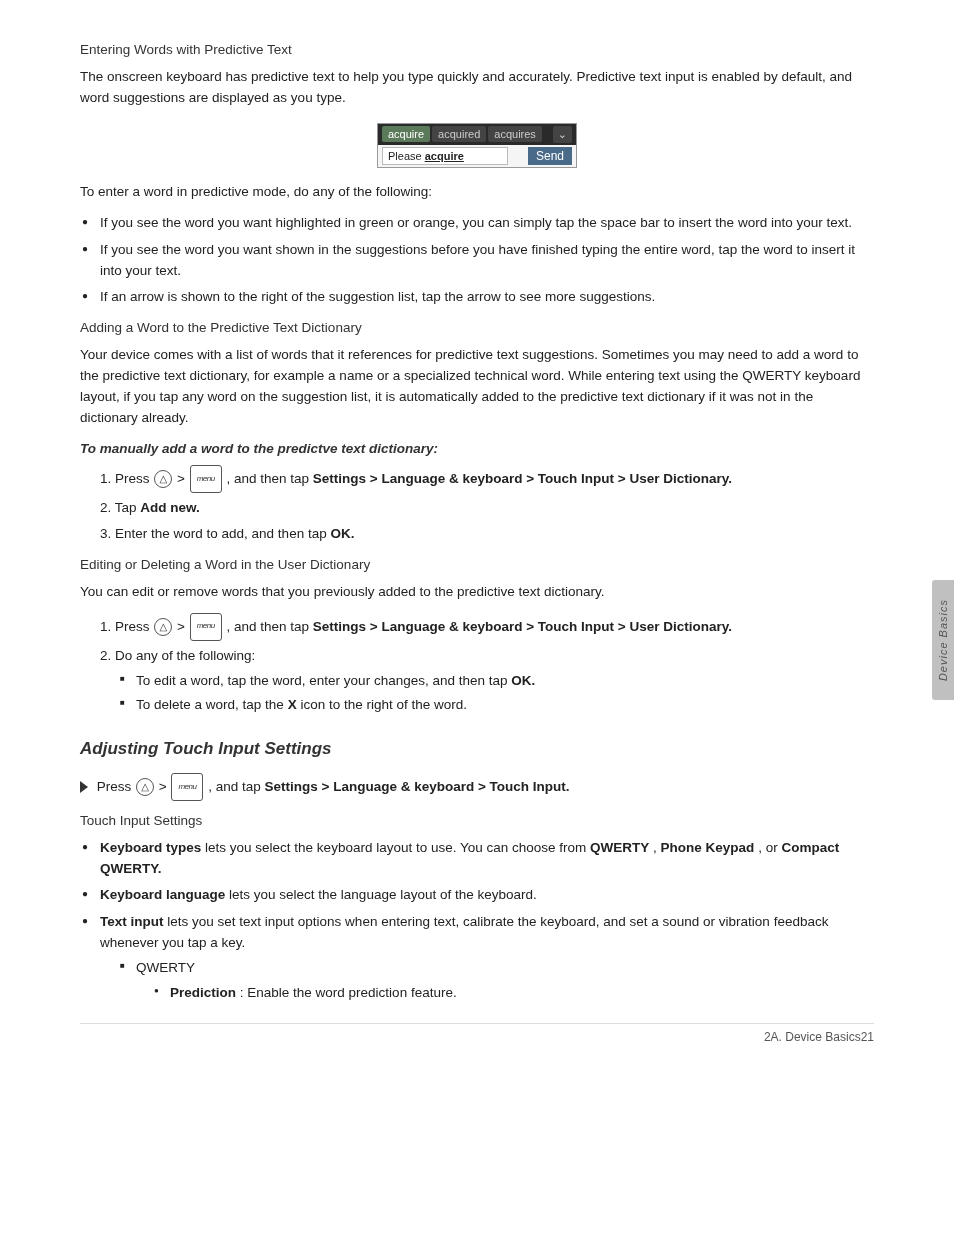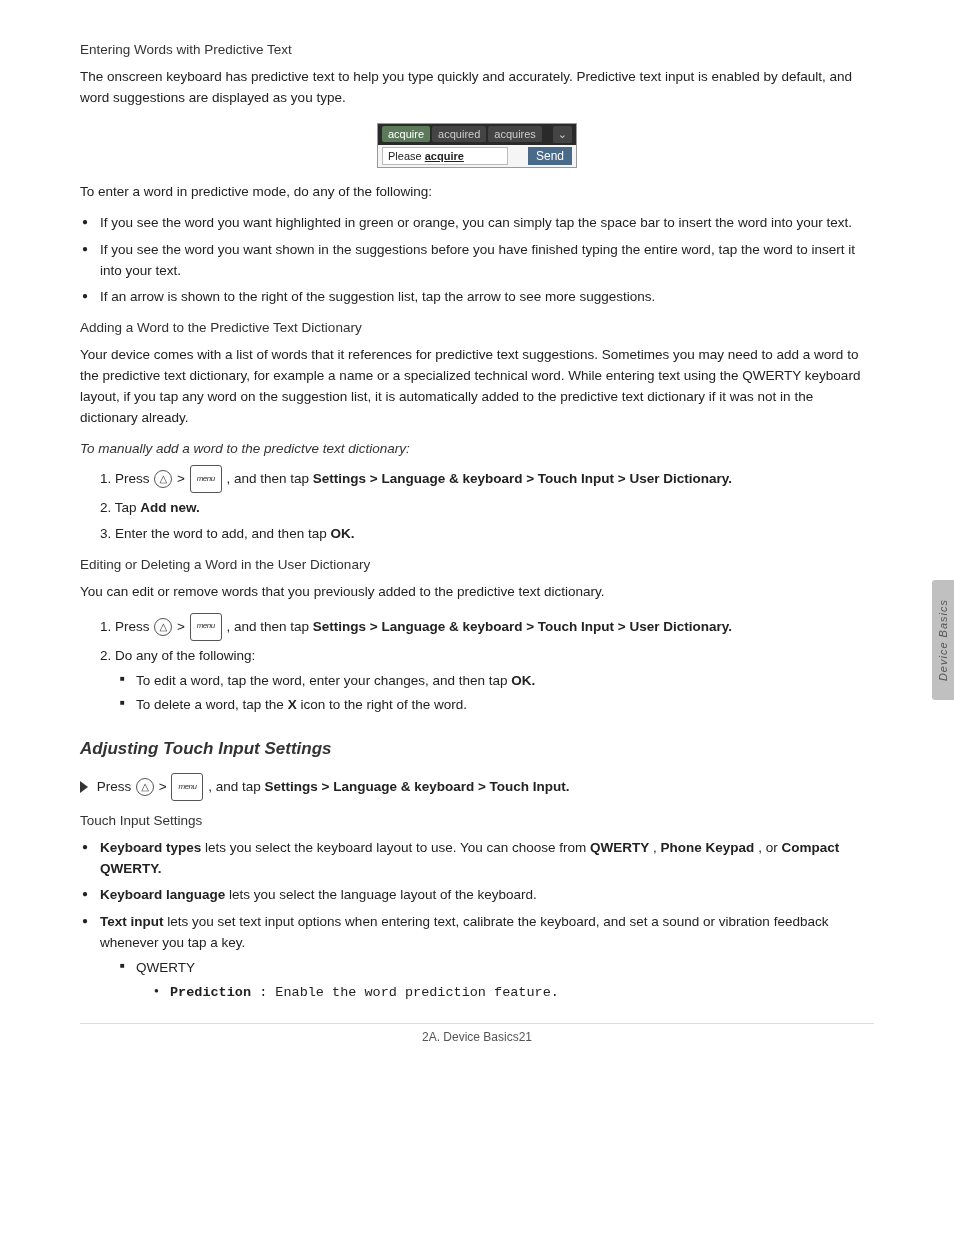--- a/index.html
+++ b/index.html
@@ -23,21 +23,21 @@
     
     .section-title {
       font-size: 13.5px;
       font-weight: normal;
       color: #333;
       margin-bottom: 6px;
     }
 
     .italic-heading {
       font-style: italic;
-      font-weight: normal;
+      font-weight: bold;
       font-size: 13.5px;
       color: #333;
       margin-bottom: 5px;
     }
 
     
     .main-section-title {
       font-style: italic;
       font-size: 17px;
       font-weight: bold;
@@ -109,21 +109,20 @@
       font-size: 8px;
       line-height: 2.0;
       color: #222;
     }
 
     .sub-sub-bullet {
       list-style: none;
       padding: 0;
       margin-top: 4px;
       margin-left: 18px;
-      font-family: Liberation Mono, monospace;
     }
 
     .sub-sub-bullet > li {
       padding-left: 16px;
       position: relative;
       margin-bottom: 4px;
       line-height: 1.55;
     }
 
     .sub-sub-bullet > li::before {
@@ -281,21 +280,21 @@
       letter-spacing: 1px;
     }
 
     
     .footer {
       position: absolute;
       bottom: 30px;
       left: 80px;
       right: 80px;
       display: flex;
-      justify-content: center;
+      justify-content: flex-end;
       align-items: center;
       font-size: 12px;
       color: #555;
       border-top: 1px solid #ddd;
       padding-top: 6px;
     }
   </style>
 </head>
 <body>
 

